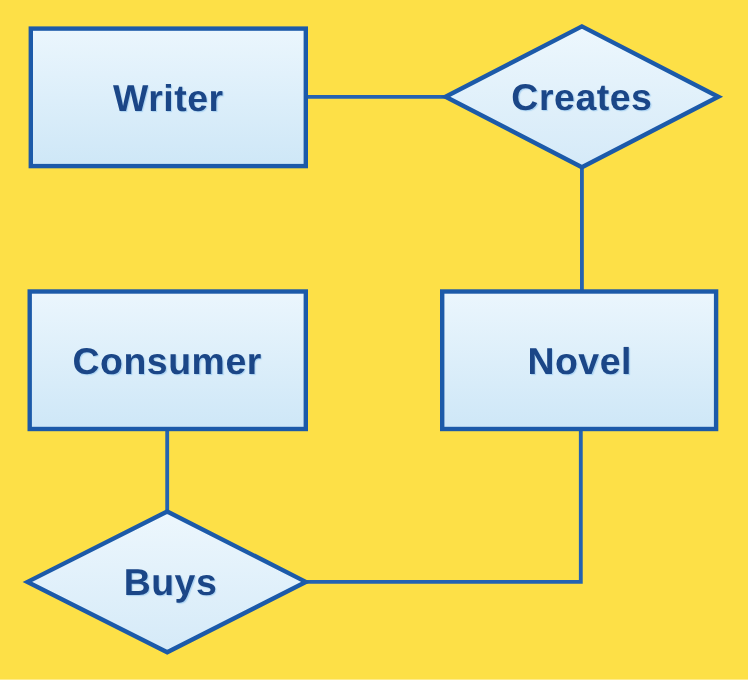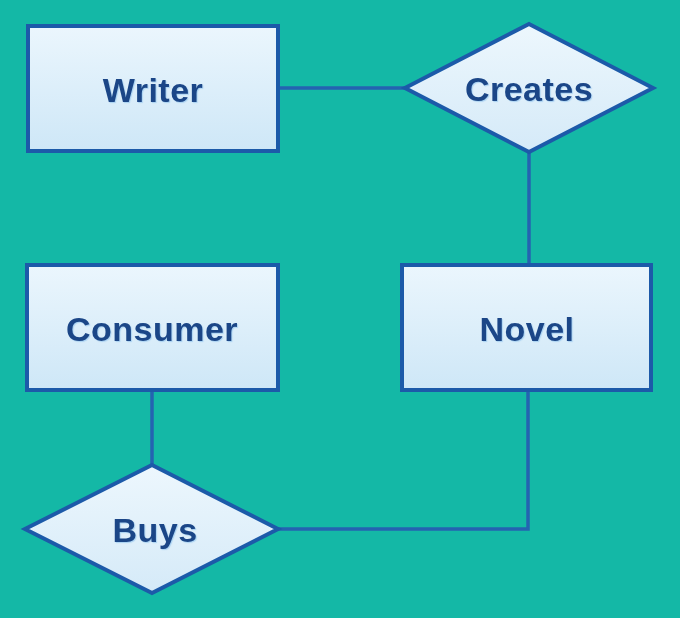--- a/index.html
+++ b/index.html
@@ -4,21 +4,21 @@
 <style>
   html, body {
     margin: 0;
     padding: 0;
     background: #FFFFFF;
   }
   .stage {
     position: relative;
     width: 680px;
     height: 618px;
-    background: #14b8a6;
+    background: #fde047;
     overflow: hidden;
   }
   svg { display: block; }
   .node-box {
     fill: url(#nodeFillGrad);
     stroke: #1C5AA9;
     stroke-width: 4;
   }
   .node-diamond {
     fill: url(#diamondFillGrad);

